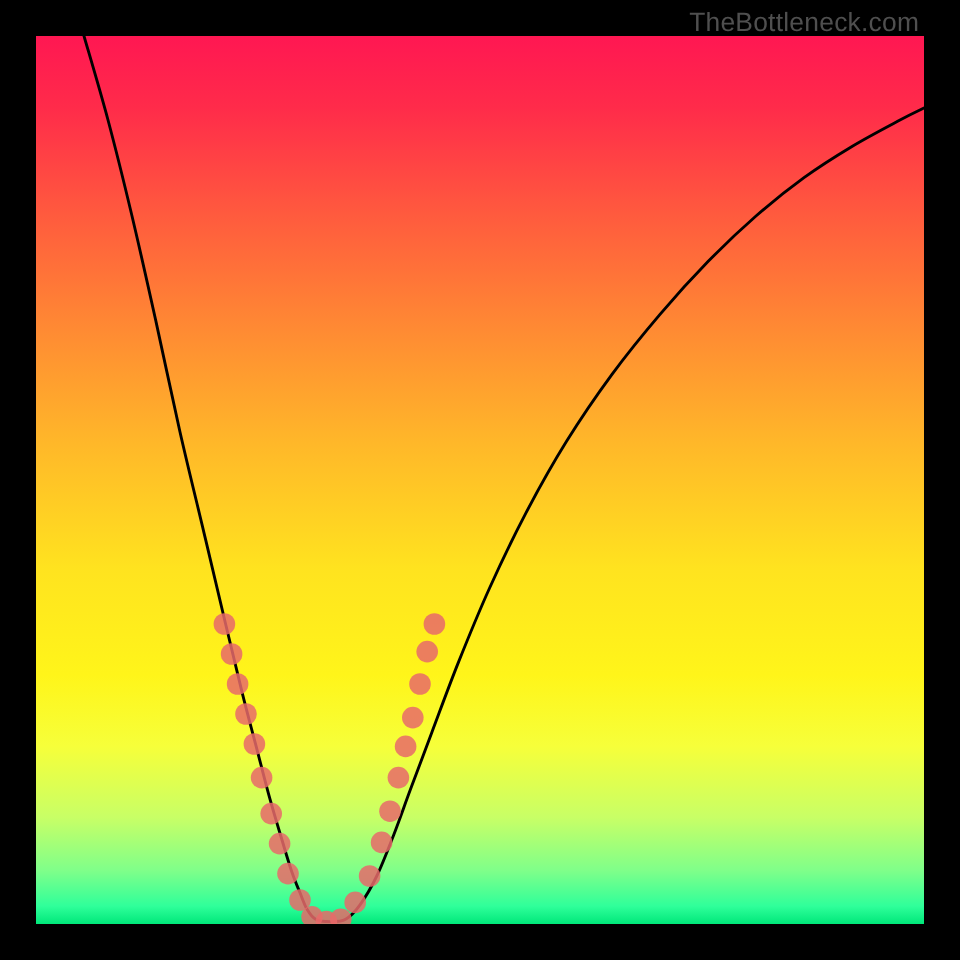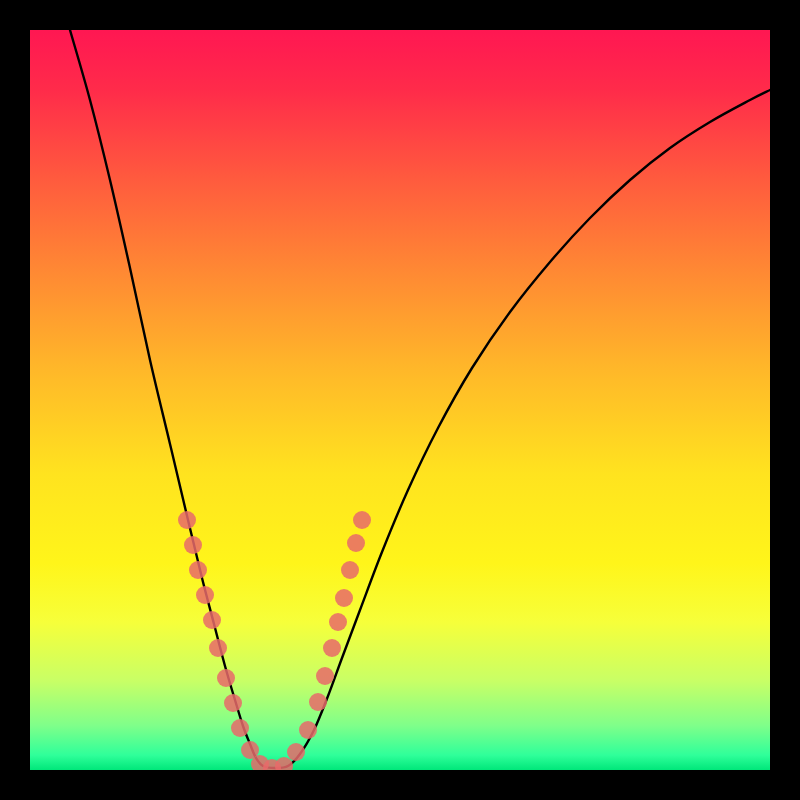--- a/index.html
+++ b/index.html
@@ -53,20 +53,21 @@
     inset: 0;
     width: 740px;
     height: 740px;
   }
 </style>
 </head>
 <body>
 
 <div class="frame">
 
+  <div class="watermark">TheBottleneck.com</div>
 
   <div class="plot-area">
     <svg class="curve" viewBox="0 0 740 740" preserveAspectRatio="none">
       <path id="curve-path" fill="none" stroke="#000" stroke-width="2.4" stroke-linecap="round" stroke-linejoin="round" d="M 40 0 C 43.33 11.67, 53.33 45.00, 60 70 C 66.67 95.00, 73.33 122.00, 80 150 C 86.67 178.00, 93.33 208.00, 100 238 C 106.67 268.00, 113.33 300.67, 120 330 C 126.67 359.33, 133.67 387.33, 140 414 C 146.33 440.67, 152.67 467.67, 158 490 C 163.33 512.33, 167.67 530.67, 172 548 C 176.33 565.33, 180.17 579.33, 184 594 C 187.83 608.67, 191.50 623.33, 195 636 C 198.50 648.67, 202.00 660.00, 205 670 C 208.00 680.00, 210.50 688.67, 213 696 C 215.50 703.33, 217.83 708.67, 220 714 C 222.17 719.33, 223.83 724.33, 226 728 C 228.17 731.67, 229.83 734.33, 233 736 C 236.17 737.67, 240.83 738.00, 245 738 C 249.17 738.00, 253.83 738.33, 258 736 C 262.17 733.67, 265.67 730.00, 270 724 C 274.33 718.00, 279.33 709.67, 284 700 C 288.67 690.33, 293.33 678.00, 298 666 C 302.67 654.00, 306.67 642.33, 312 628 C 317.33 613.67, 323.33 597.67, 330 580 C 336.67 562.33, 344.00 542.00, 352 522 C 360.00 502.00, 368.67 480.67, 378 460 C 387.33 439.33, 397.33 418.33, 408 398 C 418.67 377.67, 430.00 357.33, 442 338 C 454.00 318.67, 467.00 299.67, 480 282 C 493.00 264.33, 506.67 247.67, 520 232 C 533.33 216.33, 546.67 201.67, 560 188 C 573.33 174.33, 586.67 161.67, 600 150 C 613.33 138.33, 626.67 127.67, 640 118 C 653.33 108.33, 666.67 100.00, 680 92 C 693.33 84.00, 710.00 75.33, 720 70 C 730.00 64.67, 736.67 61.67, 740 60"></path>
       <g id="markers-group">
           <circle cx="157" cy="490" r="9" fill="#e76a6a" fill-opacity="0.85"></circle>
           <circle cx="163" cy="515" r="9" fill="#e76a6a" fill-opacity="0.85"></circle>
           <circle cx="168" cy="540" r="9" fill="#e76a6a" fill-opacity="0.85"></circle>
           <circle cx="175" cy="565" r="9" fill="#e76a6a" fill-opacity="0.85"></circle>
           <circle cx="182" cy="590" r="9" fill="#e76a6a" fill-opacity="0.85"></circle>

